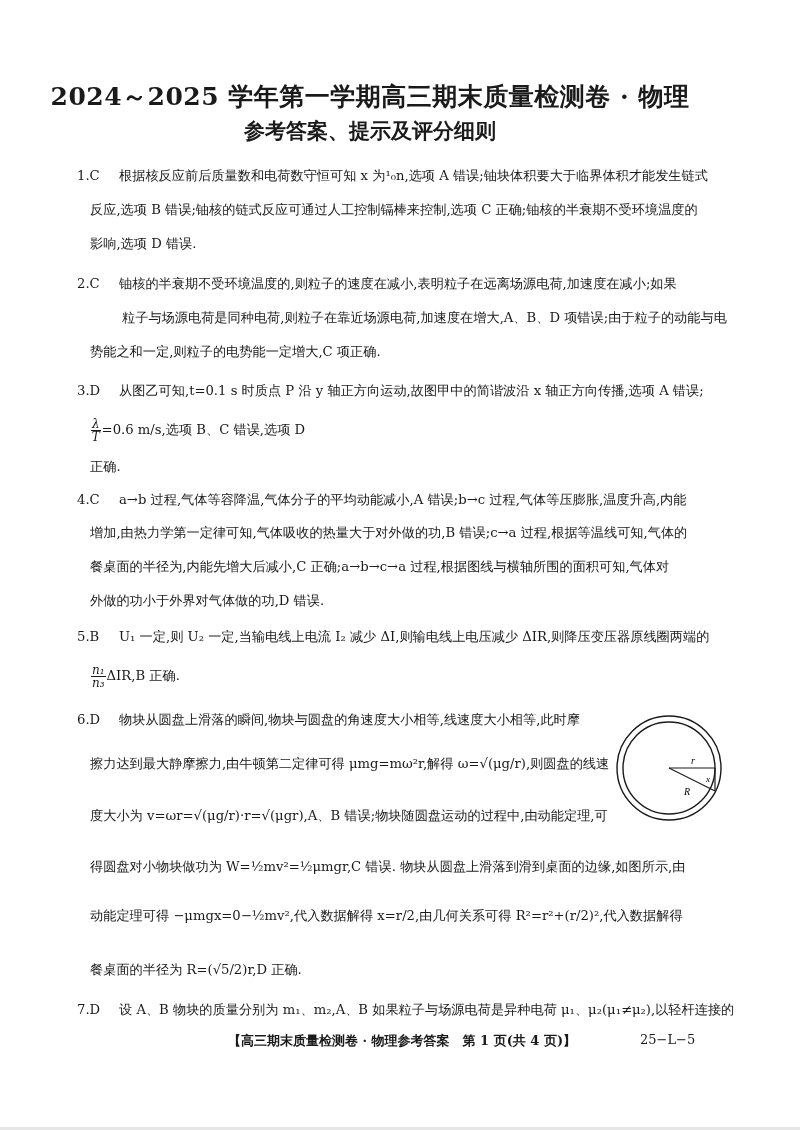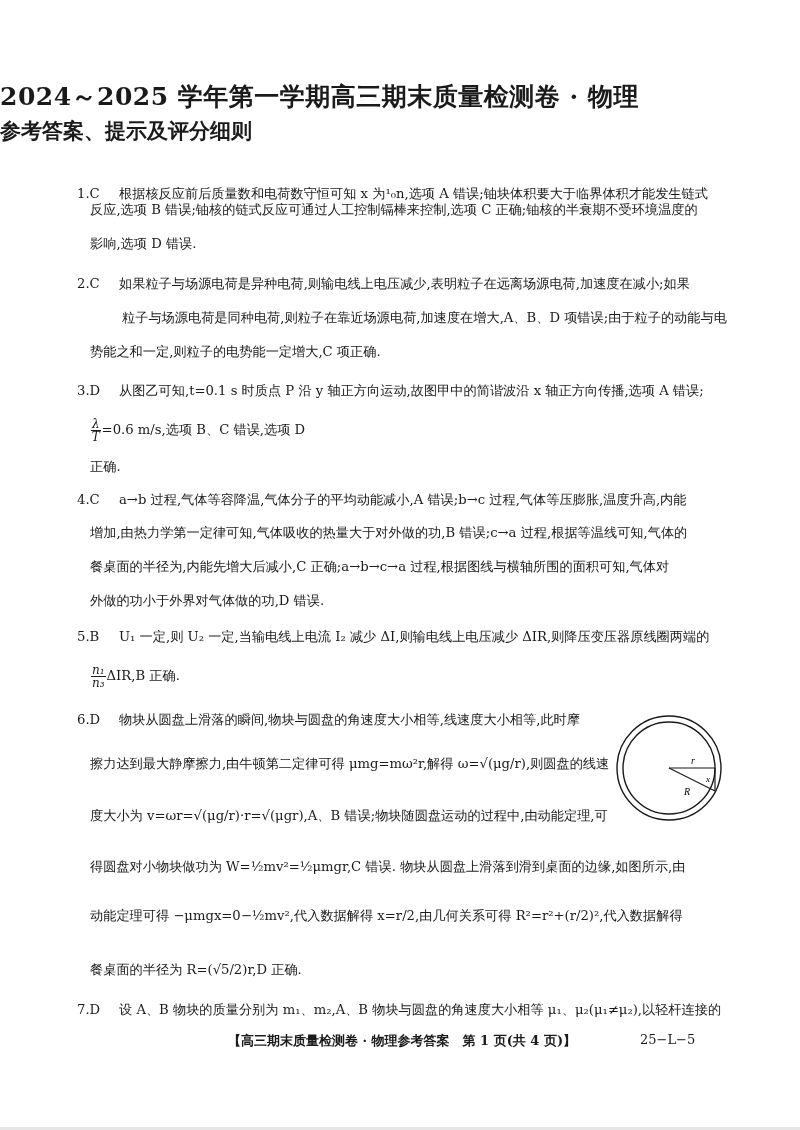--- a/index.html
+++ b/index.html
@@ -1,48 +1,48 @@
 <!DOCTYPE html>
 <html><head>
 <meta charset="utf-8">
 <style>
   html, body { margin:0; padding:0; background:#ffffff; }
   body { width:800px; height:1130px; position:relative; overflow:hidden;
          font-family:"DejaVu Serif","Liberation Serif",serif; color:#1a1a1a; }
-  .title { position:absolute; left:0; width:740px; font-weight:bold; }
+  .title { position:absolute; left:0; width:740px; text-align:center; font-weight:bold; }
   .t1 { top:80px; font-size:25px; letter-spacing:0.5px; }
   .t2 { top:117px; font-size:21px; }
   .line { position:absolute; left:90px; font-size:13.2px; white-space:nowrap; line-height:20px; }
   .first { left:77px; }
   .num { display:inline-block; width:42px; }
   i, .it { font-style:italic; }
   .frac { display:inline-block; vertical-align:middle; text-align:center; line-height:12px; margin:0 1px; font-size:12px; }
   .frac span { display:block; }
   .frac .n { border-bottom:1px solid #1a1a1a; padding:0 1px; }
   .footer { position:absolute; top:1012px; font-size:13px; font-weight:bold; white-space:nowrap; }
   .figure { position:absolute; left:614px; top:713px; width:110px; height:110px; }
   .bottom-bar { position:absolute; left:0; top:1127px; width:800px; height:3px; background:#e6e6e6; }
 </style>
 </head>
 <body>
 
 <div class="title t1">2024～2025 学年第一学期高三期末质量检测卷 · 物理</div>
 <div class="title t2">参考答案、提示及评分细则</div>
 
 <div>
-  <div class="line first" style="top:184px;">
+  <div class="line first" style="top:166px;">
     <span class="num"><span>1.</span><span>C</span></span><span>根据核反应前后质量数和电荷数守恒可知 x 为¹₀n,选项 A 错误;铀块体积要大于临界体积才能发生链式</span>
   </div>
   <div class="line" style="top:200px;">反应,选项 B 错误;铀核的链式反应可通过人工控制镉棒来控制,选项 C 正确;铀核的半衰期不受环境温度的</div>
   <div class="line" style="top:234px;">影响,选项 D 错误.</div>
 </div>
 
 <div>
   <div class="line first" style="top:274px;">
-    <span class="num"><span>2.</span><span>C</span></span><span>如果粒子与场源电荷是异种电荷,则输电线上电压减少,表明粒子在远离场源电荷,加速度在减小;如果</span>
+    <span class="num"><span>2.</span><span>C</span></span><span>铀核的半衰期不受环境温度的,则粒子的速度在减小,表明粒子在远离场源电荷,加速度在减小;如果</span>
   </div>
   <div class="line" style="top:308px;margin-left:32px;">粒子与场源电荷是同种电荷,则粒子在靠近场源电荷,加速度在增大,A、B、D 项错误;由于粒子的动能与电</div>
   <div class="line" style="top:342px;text-align:center;">势能之和一定,则粒子的电势能一定增大,C 项正确.</div>
 </div>
 
 <div>
   <div class="line first" style="top:381px;">
     <span class="num"><span>3.</span><span>D</span></span><span>从图乙可知,t=0.1 s 时质点 P 沿 y 轴正方向运动,故图甲中的简谐波沿 x 轴正方向传播,选项 A 错误;</span>
   </div>
   <div class="line" style="top:418px;">
@@ -86,20 +86,20 @@
     <line x1="55" y1="55" x2="101" y2="78" stroke="#1a1a1a" stroke-width="1.2"></line>
     <line x1="101" y1="55" x2="101" y2="78" stroke="#1a1a1a" stroke-width="1.2"></line>
     <text x="77" y="51" font-size="10" font-style="italic" font-family="Liberation Serif, serif">r</text>
     <text x="70" y="82" font-size="10" font-style="italic" font-family="Liberation Serif, serif">R</text>
     <text x="92" y="69" font-size="9" font-style="italic" font-family="Liberation Serif, serif">x</text>
   </svg>
 </div>
 
 <div>
   <div class="line first" style="top:1008px; top:1000px;">
-    <span class="num"><span>7.</span><span>D</span></span><span>设 A、B 物块的质量分别为 m₁、m₂,A、B 物块与圆盘的角速度大小相等 μ₁、μ₂(μ₁≠μ₂),以轻杆连接的</span>
+    <span class="num"><span>7.</span><span>D</span></span><span>设 A、B 物块的质量分别为 m₁、m₂,A、B 如果粒子与场源电荷是异种电荷 μ₁、μ₂(μ₁≠μ₂),以轻杆连接的</span>
   </div>
 </div>
 
 <div class="footer" style="left:228px; top:1032px;">【高三期末质量检测卷 · 物理参考答案　第 1 页(共 4 页)】</div>
 <div class="footer" style="left:640px; top:1032px; font-weight:normal;">25−L−5</div>
 
 <div class="bottom-bar"></div>
 
 </body></html>

